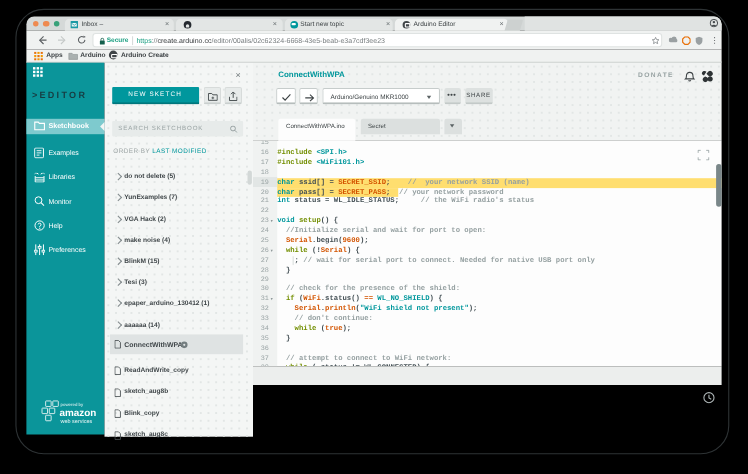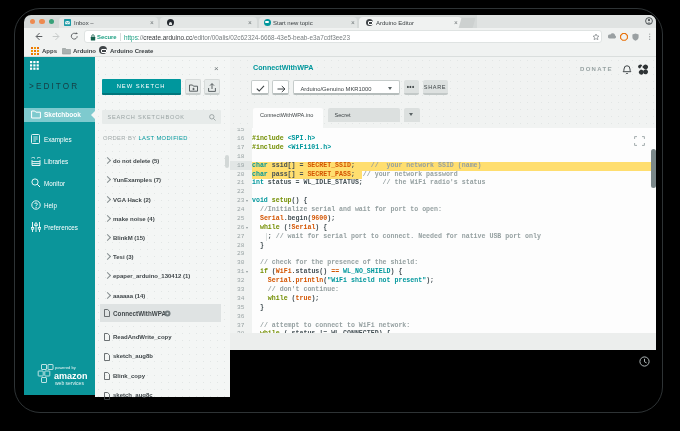--- a/index.html
+++ b/index.html
@@ -159,21 +159,21 @@
       <rect x="3.3" y="0" width="2.2" height="2.2"></rect>
       <rect x="6.6" y="0" width="2.2" height="2.2"></rect>
   <rect x="0" y="3.3" width="2.2" height="2.2"></rect>
       <rect x="3.3" y="3.3" width="2.2" height="2.2"></rect>
       <rect x="6.6" y="3.3" width="2.2" height="2.2"></rect>
   <rect x="0" y="6.6" width="2.2" height="2.2"></rect>
       <rect x="3.3" y="6.6" width="2.2" height="2.2"></rect>
       <rect x="6.6" y="6.6" width="2.2" height="2.2"></rect>
   </g>
 </svg>
-<div class="abs" style="left:29px;top:81.5px;font-size:8.2px;font-weight:normal;color:#173c42;letter-spacing:2.1px;white-space:nowrap;">&gt;EDITOR</div>
+<div class="abs" style="left:29px;top:81.5px;font-size:8.2px;font-weight:bold;color:#173c42;letter-spacing:2.1px;white-space:nowrap;">&gt;EDITOR</div>
 
 <div class="abs" style="left:24px;top:107.5px;width:71px;height:14.5px;background:#7ecace;"></div>
 <div class="abs" style="left:91px;top:110.5px;width:0;height:0;border-top:4.2px solid transparent;border-bottom:4.2px solid transparent;border-right:4.2px solid #f4f6f5;"></div>
 <svg class="abs" style="left:31px;top:110.3px;" width="10" height="9" viewBox="0 0 10 9">
   <path d="M.6 1 h3.2 l1 1.2 h4.6 v5.8 h-8.8 z" fill="none" stroke="#fff" stroke-width="1"></path>
 </svg>
 <div class="abs" style="left:44px;top:111px;font-size:6.5px;font-weight:bold;color:#fff;">Sketchbook</div>
 
 <div class="navitem" style="top:132px;">
   <svg style="position:absolute;left:7px;top:2px;" width="9" height="10" viewBox="0 0 9 10">

